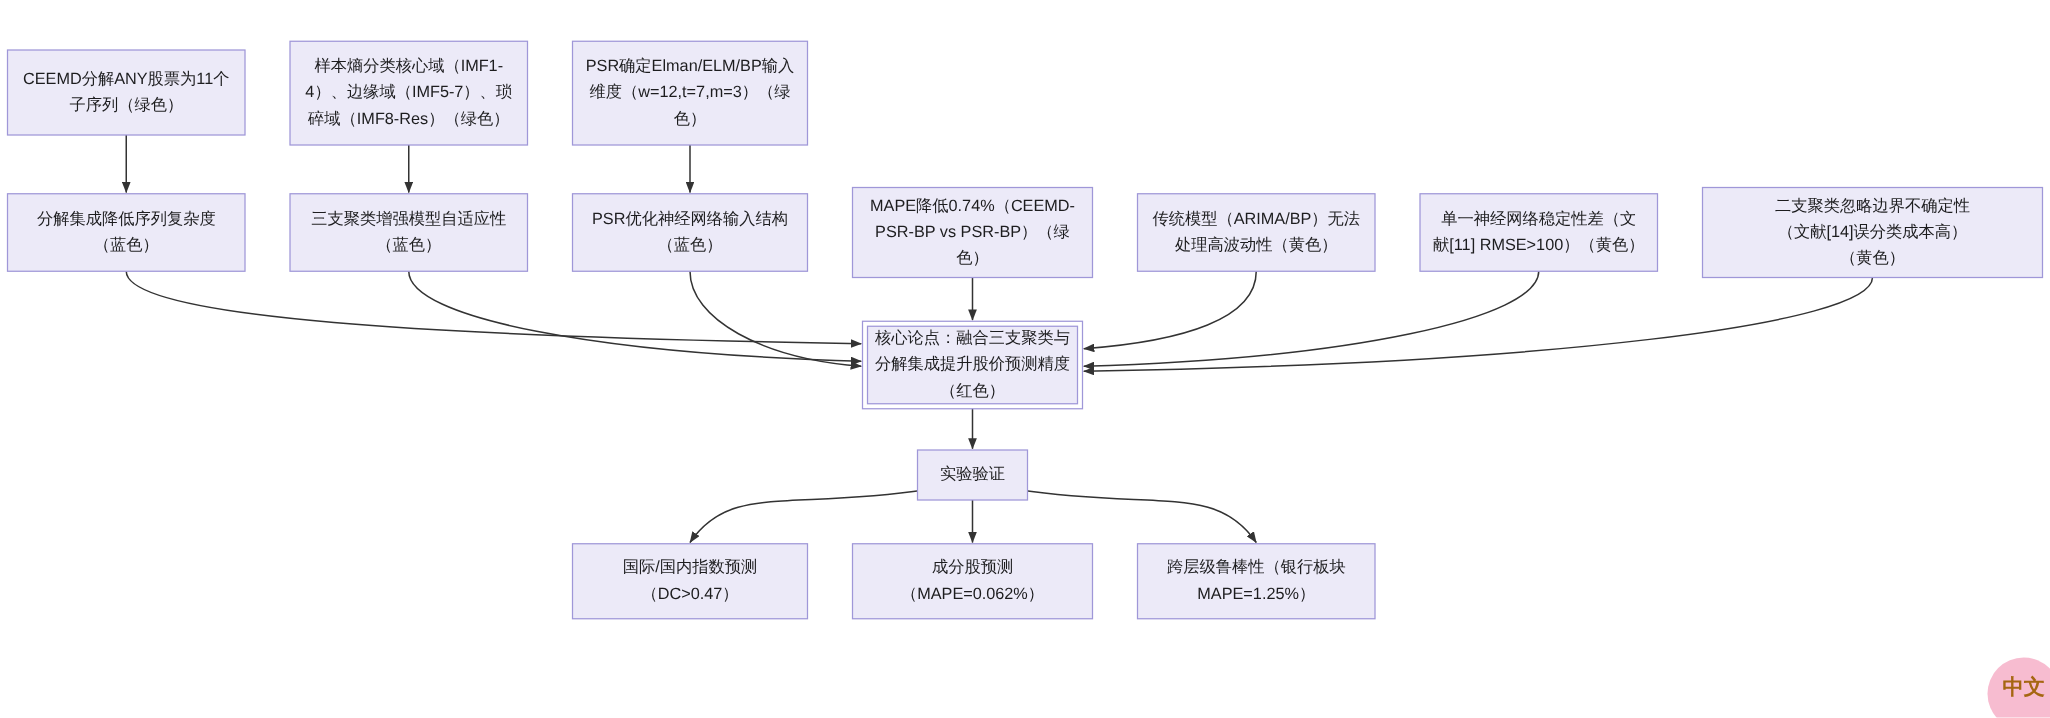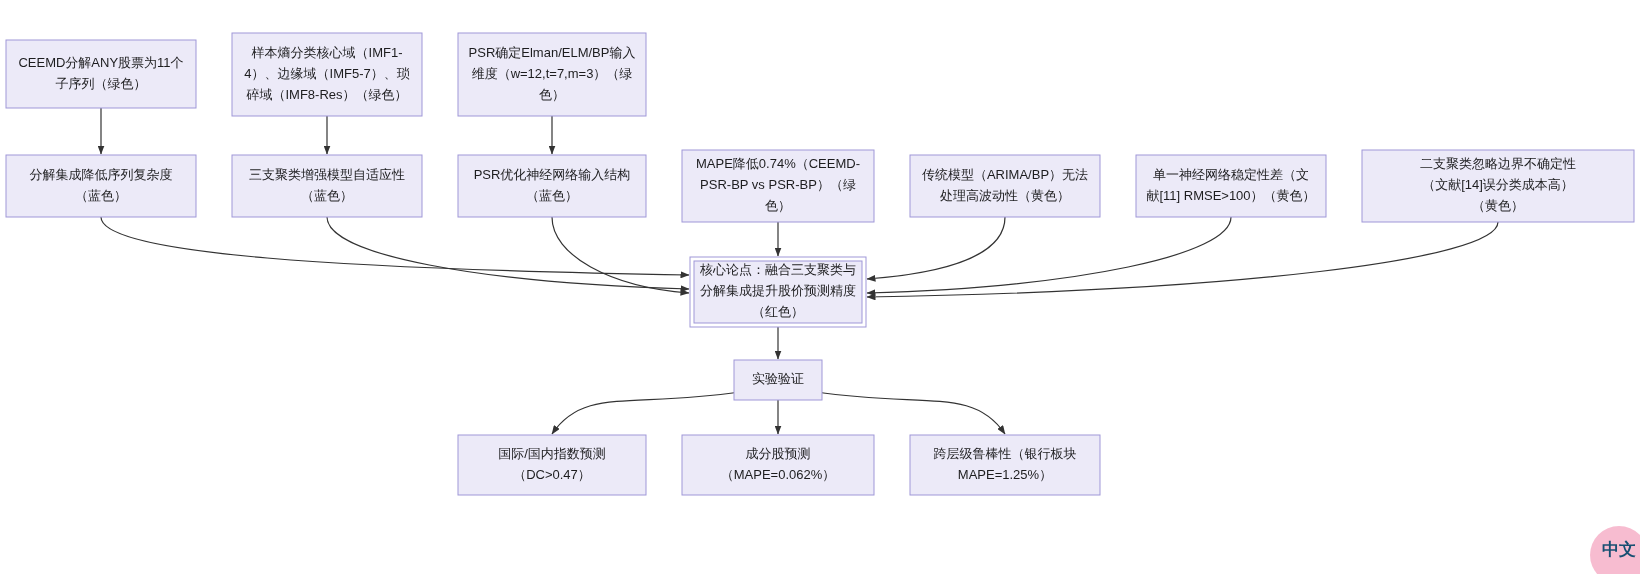--- a/index.html
+++ b/index.html
@@ -54,21 +54,21 @@
     width: 58px;
     height: 58px;
     border-radius: 50%;
     background: #F4A6C0;
     opacity: 0.75;
   }
   .watermark-text {
     position: absolute;
     right: 4px;
     bottom: 16px;
-    color: #0c4a6e;
+    color: #a16207;
     font-size: 17px;
     font-weight: bold;
     font-family: "Liberation Sans", "DejaVu Sans", sans-serif;
     letter-spacing: 0px;
     line-height: 1;
     white-space: nowrap;
     opacity: 0.95;
   }
 </style>
 </head>

